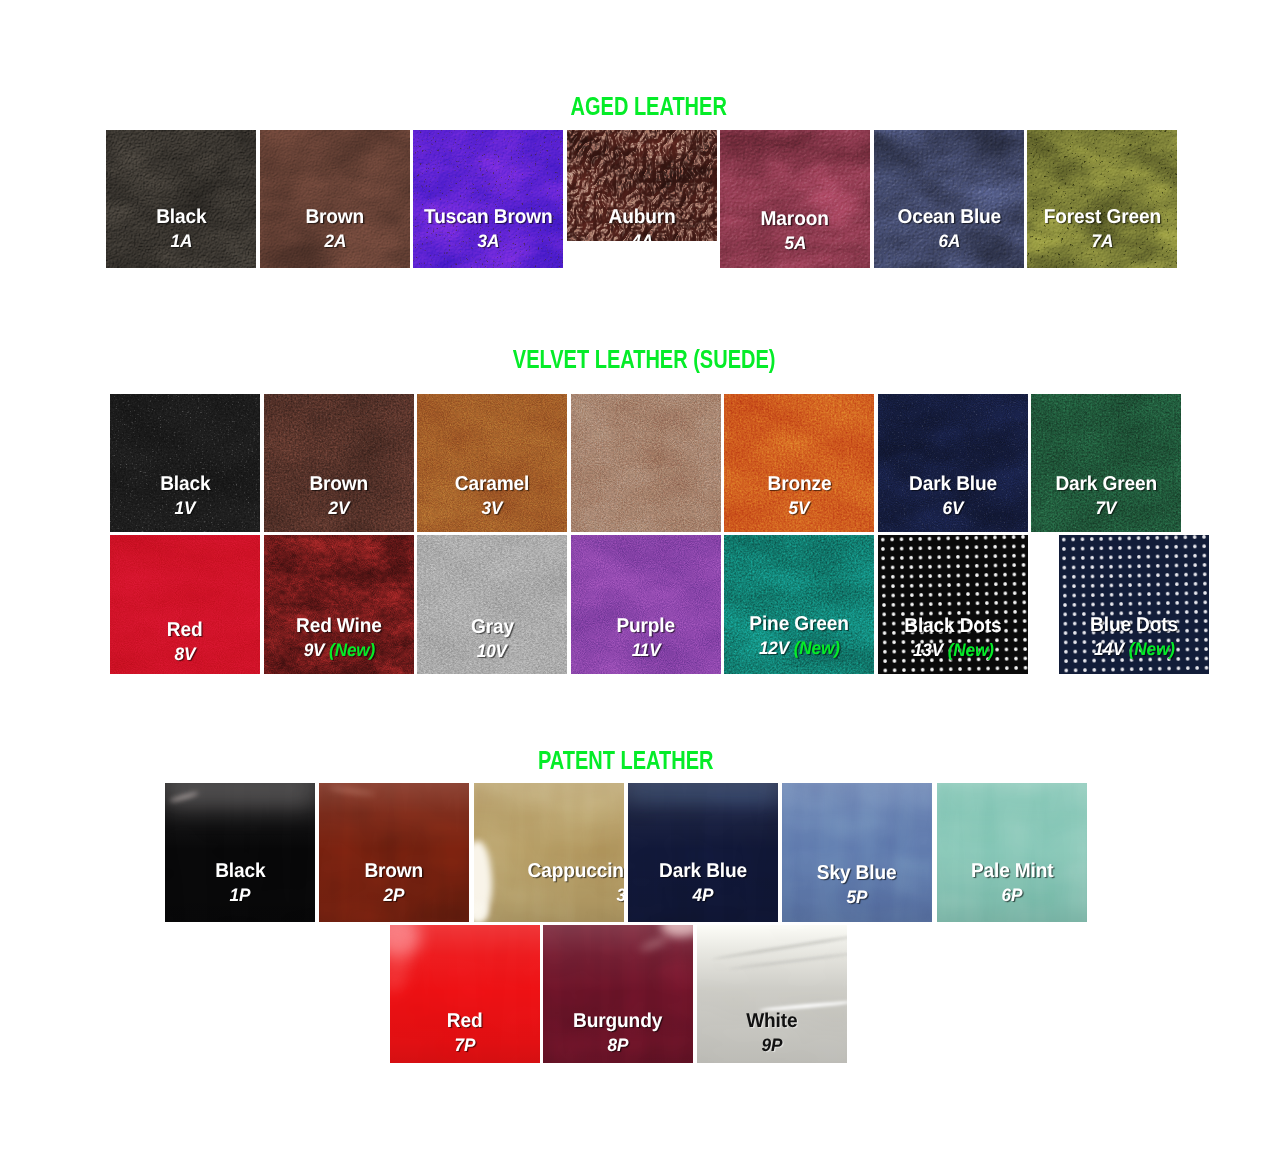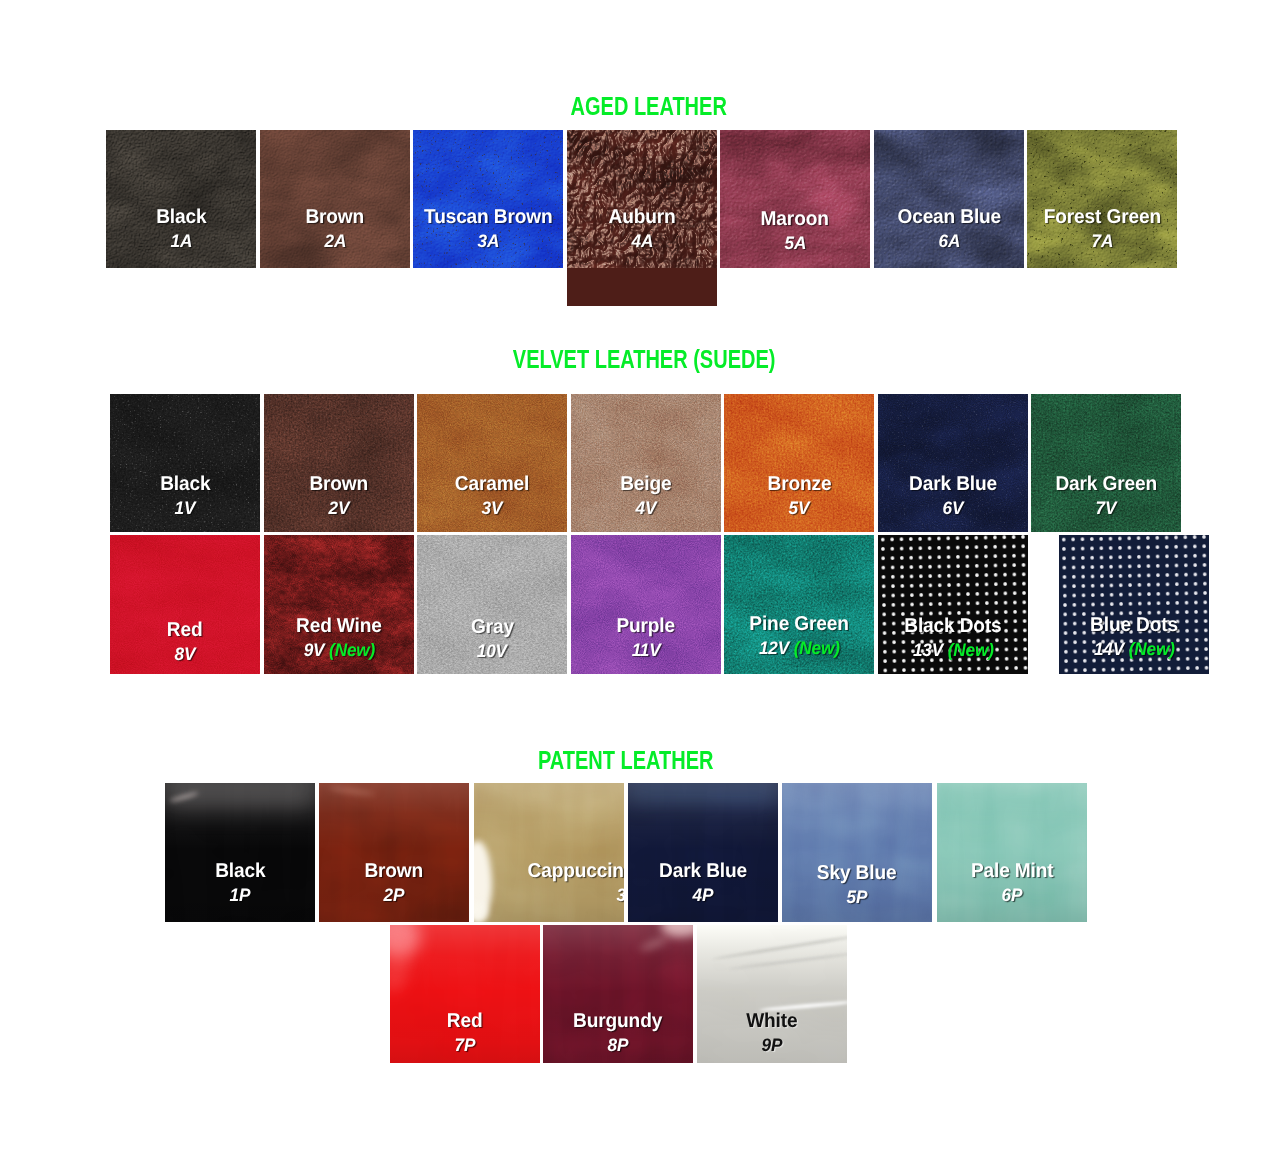--- a/index.html
+++ b/index.html
@@ -91,21 +91,21 @@
             </feComponentTransfer>
           </filter>
         </defs>
         <rect width="150" height="138" filter="url(#nf3)"></rect>
       </svg>
       <div class="labels" style="top: 76px;">
         <div class="l1"><span class="lbx">Brown</span></div>
         <div class="l2"><span class="lbx"><span>2A</span></span></div>
       </div>
     </div>
-    <div class="swatch" style="left: 413px; top: 130px; width: 150px; height: 138px; background: #1d4ed8;">
+    <div class="swatch" style="left: 413px; top: 130px; width: 150px; height: 138px; background: #6d28d9;">
       <svg width="150" height="138" class="tex" style="mix-blend-mode: overlay; opacity: 0.55;">
         <defs>
           <filter id="nf4" x="0" y="0" width="100%" height="100%" color-interpolation-filters="sRGB">
             <feTurbulence type="fractalNoise" baseFrequency="0.018 0.03" numOctaves="4" seed="34" result="n"></feTurbulence>
             <feColorMatrix in="n" type="saturate" values="0" result="g"></feColorMatrix>
             <feComponentTransfer in="g">
               <feFuncR type="linear" slope="1.12" intercept="-0.06"></feFuncR>
               <feFuncG type="linear" slope="1.12" intercept="-0.06"></feFuncG>
               <feFuncB type="linear" slope="1.12" intercept="-0.06"></feFuncB>
               <feFuncA type="linear" slope="0" intercept="1"></feFuncA>
@@ -138,21 +138,21 @@
             <feGaussianBlur in="dt" stdDeviation="0.45"></feGaussianBlur>
           </filter>
         </defs>
         <rect width="150" height="138" filter="url(#sf6)"></rect>
       </svg>
       <div class="labels" style="top: 76px;">
         <div class="l1"><span class="lbx">Tuscan Brown</span></div>
         <div class="l2"><span class="lbx"><span>3A</span></span></div>
       </div>
     </div>
-    <div class="swatch" style="left: 566.5px; top: 130px; width: 150px; height: 176px; background: rgb(78, 30, 24);">
+    <div class="swatch" style="left: 566.5px; top: 130px; width: 150px; height: 111px; background: rgb(78, 30, 24);">
       <svg width="150" height="138" class="tex" style="mix-blend-mode: screen; opacity: 0.85;">
         <defs>
           <filter id="pf7" x="0" y="0" width="100%" height="100%" color-interpolation-filters="sRGB">
             <feTurbulence type="turbulence" baseFrequency="0.1 0.075" numOctaves="3" seed="4" result="n"></feTurbulence>
             <feSpecularLighting in="n" surfaceScale="3.6" specularConstant="0.8" specularExponent="11" lighting-color="#f0cdb8" result="sp">
               <feDistantLight azimuth="225" elevation="44"></feDistantLight>
             </feSpecularLighting>
             <feComposite in="sp" in2="SourceGraphic" operator="in"></feComposite>
           </filter>
         </defs>
@@ -517,24 +517,20 @@
             <feComponentTransfer in="g">
               <feFuncR type="linear" slope="-2.2" intercept="1.7"></feFuncR>
               <feFuncG type="linear" slope="-2.2" intercept="1.7"></feFuncG>
               <feFuncB type="linear" slope="-2.2" intercept="1.7"></feFuncB>
               <feFuncA type="linear" slope="0" intercept="1"></feFuncA>
             </feComponentTransfer>
           </filter>
         </defs>
         <rect width="150" height="138" filter="url(#nf30)"></rect>
       </svg>
-      <div class="labels" style="top: 79px;">
-        <div class="l1"><span class="lbx">Beige</span></div>
-        <div class="l2"><span class="lbx"><span>4V</span></span></div>
-      </div>
     </div>
     <div class="swatch" style="left: 724px; top: 394px; width: 150px; height: 138px; background: rgb(210, 96, 31);">
       <svg width="150" height="138" class="tex" style="mix-blend-mode: overlay; opacity: 0.3;">
         <defs>
           <filter id="nf31" x="0" y="0" width="100%" height="100%" color-interpolation-filters="sRGB">
             <feTurbulence type="fractalNoise" baseFrequency="0.016 0.028" numOctaves="3" seed="25" result="n"></feTurbulence>
             <feColorMatrix in="n" type="saturate" values="0" result="g"></feColorMatrix>
             <feComponentTransfer in="g">
               <feFuncR type="linear" slope="0.95" intercept="0.02"></feFuncR>
               <feFuncG type="linear" slope="0.95" intercept="0.02"></feFuncG>

